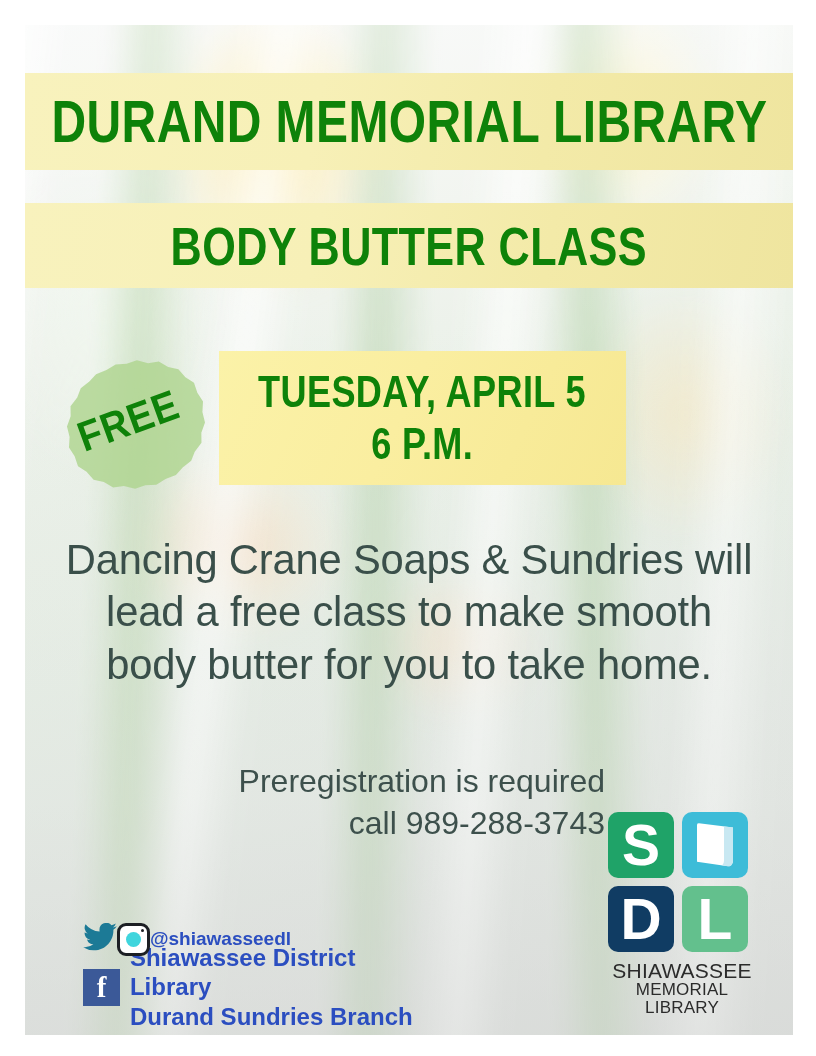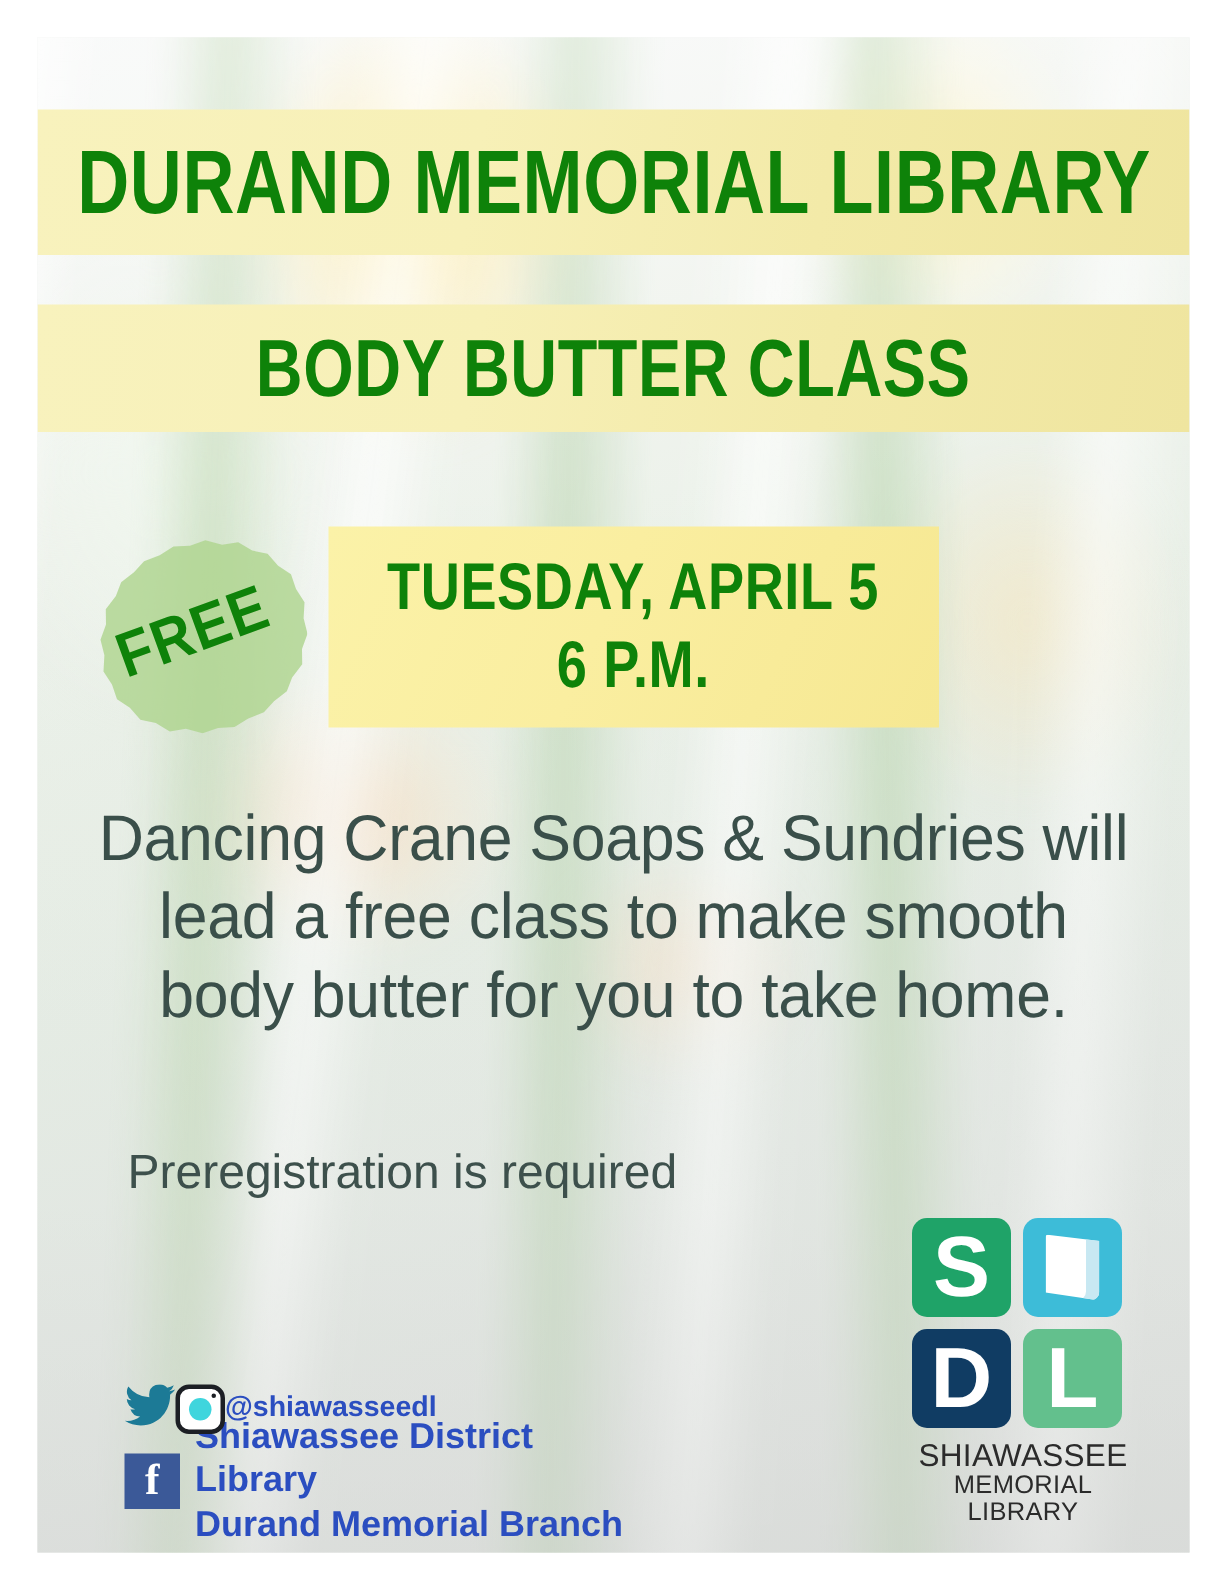--- a/index.html
+++ b/index.html
@@ -173,20 +173,21 @@
     letter-spacing: -0.2px;
     transform: scaleX(.97);
   }
 
   
   #registration {
     position: absolute;
     left: 60px;
     top: 735px;
     width: 520px;
+    text-align: right;
     color: #3d504c;
     font-family: "Liberation Sans", sans-serif;
     font-size: 32px;
     line-height: 1.32;
   }
 
   
   #sdl-logo {
     position: absolute;
     left: 583px;
@@ -324,20 +325,21 @@
 
   <div id="date-panel">
     <div class="date-line">TUESDAY, APRIL 5</div>
     <div class="date-line">6 P.M.</div>
   </div>
 
   <div id="description">Dancing Crane Soaps &amp; Sundries will lead a free class to make smooth body butter for you to take home.</div>
 
   <div id="registration">
     <div>Preregistration is required</div>
+    <div>call 989-288-3743</div>
   </div>
 
   <div id="sdl-logo">
     <div class="logo-grid">
       <div class="tile tile-s">S</div>
       <div class="tile tile-b">
         <span class="book"></span>
       </div>
       <div class="tile tile-d">D</div>
       <div class="tile tile-l">L</div>
@@ -357,18 +359,18 @@
       </span>
       <span class="ig-icon">
         <span class="ig-dot"></span>
       </span>
       <span id="handle">@shiawasseedl</span>
     </div>
     <div class="social-row" id="social-row-bottom">
       <span class="fb-icon">f</span>
       <span id="fb-text">
         <span>Shiawassee District Library</span><br>
-        <span>Durand Memorial Branch</span>
+        <span>Durand Sundries Branch</span>
       </span>
     </div>
   </div>
 
 </div>
 
 </body></html>

